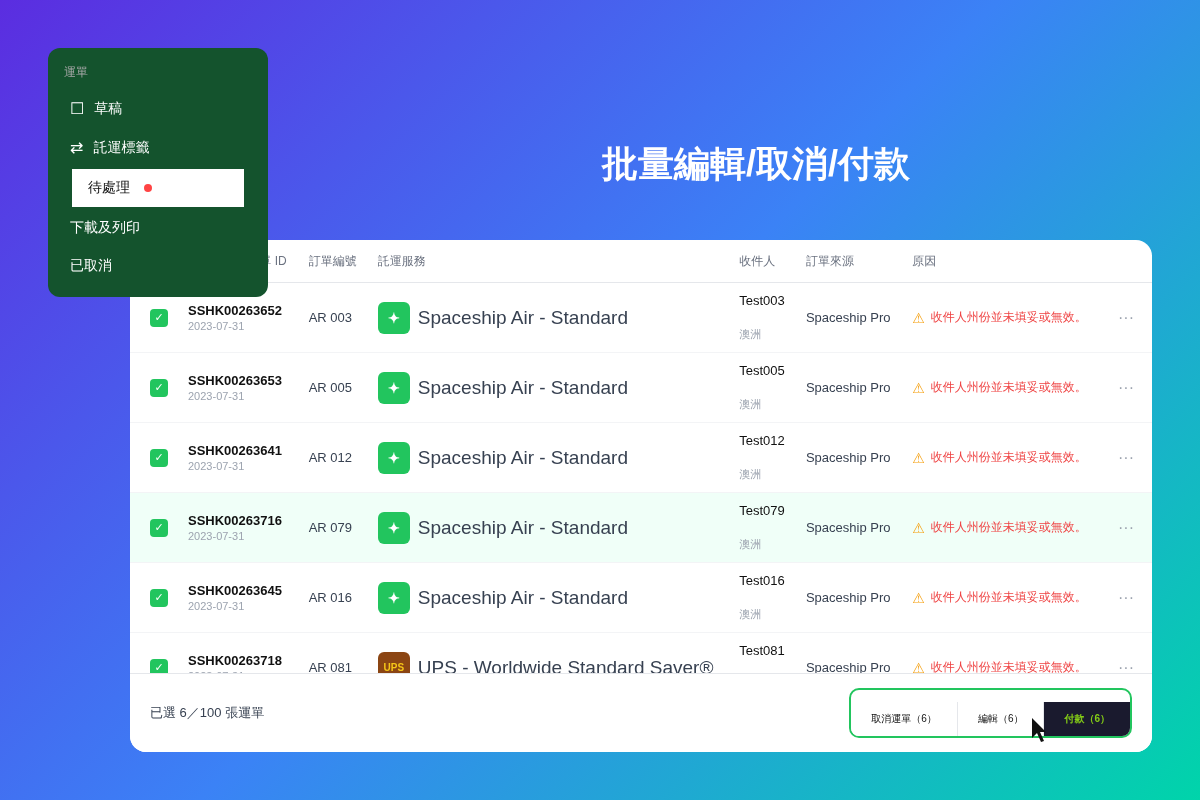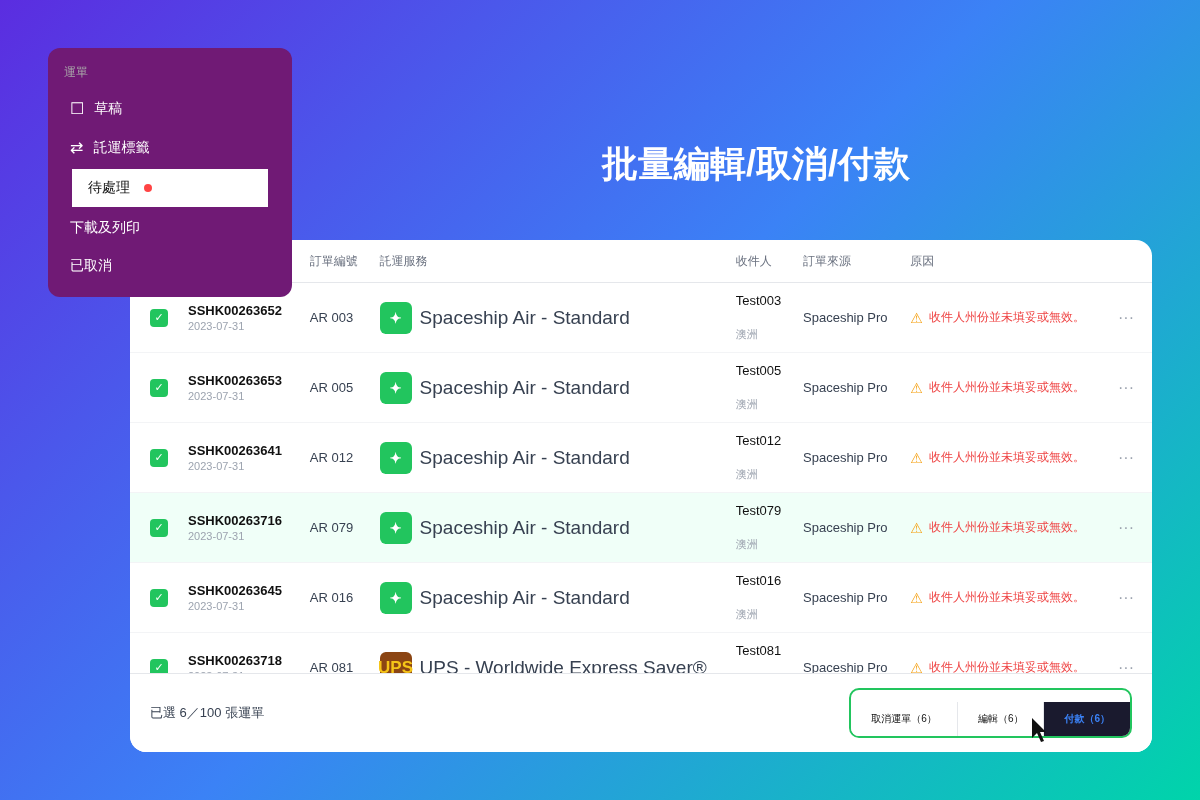--- a/index.html
+++ b/index.html
@@ -10,22 +10,22 @@
       font-family: -apple-system, BlinkMacSystemFont, "Segoe UI", "PingFang TC", "Microsoft JhengHei", sans-serif;
       background: linear-gradient(135deg, #5b2de0 0%, #3b82f6 50%, #00d4aa 100%);
       position: relative;
     }
 
     
     .sidebar {
       position: absolute;
       top: 48px;
       left: 48px;
-      width: 244px;
-      background: #701a75;
+      width: 220px;
+      background: #14532d;
       border-radius: 12px;
       padding: 12px 0;
       z-index: 10;
     }
     .sidebar-header {
       color: #aaa;
       font-size: 12px;
       padding: 4px 16px 8px 16px;
     }
     .sidebar-item {
@@ -153,21 +153,21 @@
       height: 32px;
       border-radius: 6px;
       display: flex;
       align-items: center;
       justify-content: center;
       font-size: 14px;
       font-weight: 700;
       flex-shrink: 0;
     }
     .logo-green { background: #22c55e; color: #fff; }
-    .logo-ups { background: #8B4513; color: #f5c518; font-size: 17px; font-weight: 900; }
+    .logo-ups { background: #8B4513; color: #f5c518; font-size: 10px; font-weight: 900; }
 
     .service-name { font-size: 19px; margin-left: 8px; color: #374151; }
 
     .recipient-name { font-size: 13px; font-weight: 500; }
     .recipient-region { color: #9ca3af; font-size: 11px; margin-top: 19px; }
 
     .source { font-size: 13px; color: #374151; }
 
     .error-cell {
       display: flex;
@@ -217,21 +217,21 @@
       background: #fff;
       color: #111;
       white-space: nowrap;
       margin-top: 12px;
     }
     .footer-btn:not(:last-child) {
       border-right: 1px solid #e5e7eb;
     }
     .footer-btn.primary {
       background: #1a1a2e;
-      color: #3b82f6;
+      color: #84cc16;
       font-weight: 600;
       text-align: right;
     }
 
     
     .cursor {
       position: absolute;
       bottom: 58px;
       right: 148px;
       width: 20px;
@@ -468,21 +468,21 @@
     <td>
       <div class="order-id">SSHK00263718</div>
       <div class="order-date">2023-07-31</div>
     </td>
     <td>
       <span class="order-num">AR 081</span>
     </td>
     <td>
       <div class="service-cell">
         <div class="service-logo logo-ups">UPS</div>
-        <span class="service-name">UPS - Worldwide Express Saver®</span>
+        <span class="service-name">UPS - Worldwide Standard Saver®</span>
       </div>
     </td>
     <td>
       <div class="recipient-name">Test081</div>
       <div class="recipient-region">澳洲</div>
     </td>
     <td>
       <span class="source">Spaceship Pro</span>
     </td>
     <td>

